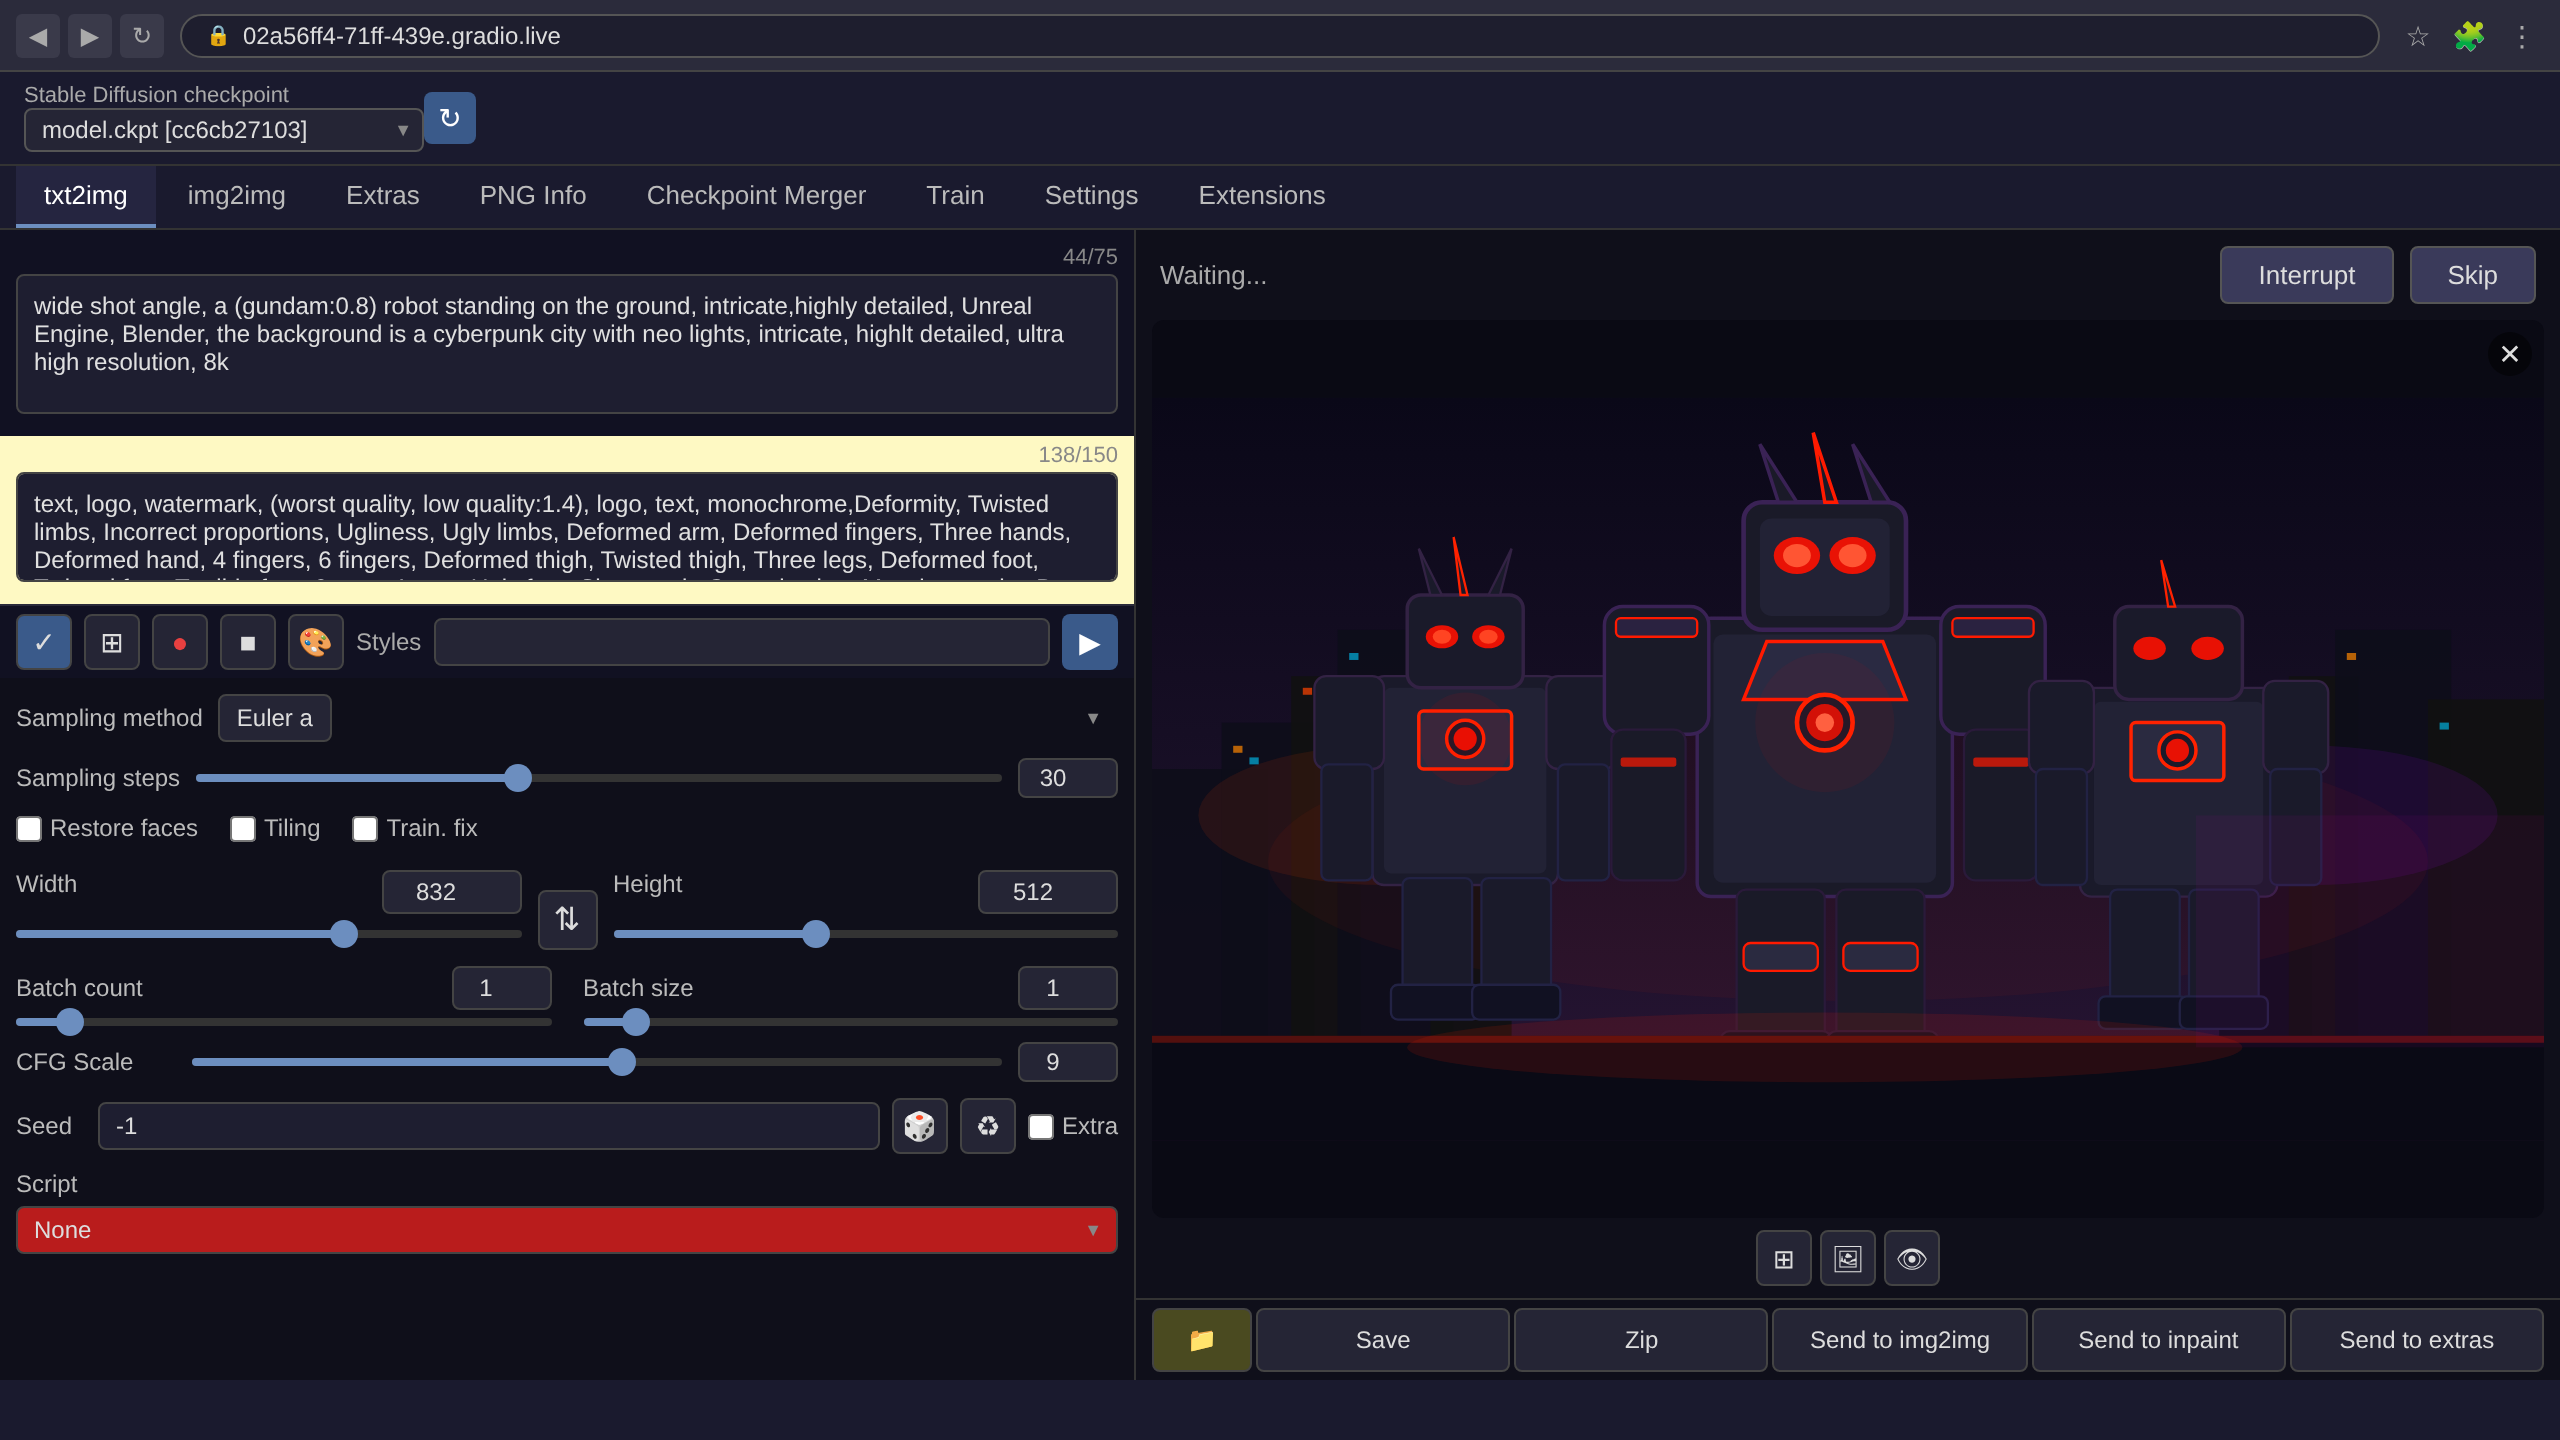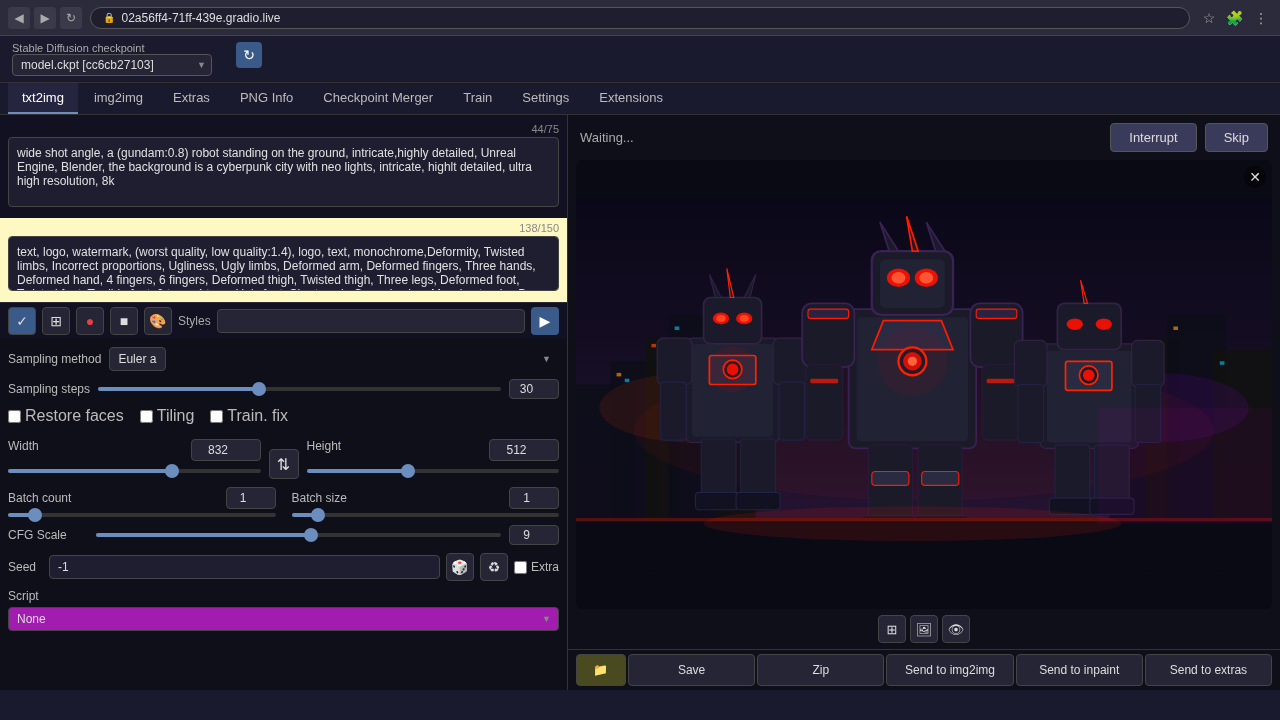--- a/index.html
+++ b/index.html
@@ -76,21 +76,22 @@
       height: calc(720px - 66px);
       display: flex;
       flex-direction: column;
     }
 
     
     .model-bar {
       background: #1a1a2e;
       padding: 6px 12px;
       display: flex;
-      gap: 24px;
+      align-items: center;
+      gap: 0;
       border-bottom: 1px solid #333;
     }
     .model-label {
       font-size: 11px;
       color: #aaa;
     }
     .model-select {
       background: #252535;
       border: 1px solid #555;
       color: #ddd;
@@ -361,21 +362,21 @@
       align-items: center;
       margin-bottom: 8px;
     }
     .checkbox-item {
       display: flex;
       align-items: center;
       gap: 4px;
       cursor: pointer;
     }
     .checkbox-item input { cursor: pointer; accent-color: #6c8ebf; }
-    .checkbox-label { font-size: 16px; color: #bbb; }
+    .checkbox-label { font-size: 12px; color: #bbb; }
 
     .dims-row {
       display: grid;
       grid-template-columns: 1fr auto 1fr;
       gap: 8px;
       margin-bottom: 8px;
       align-items: center;
     }
     .dim-group { display: flex; flex-direction: column; gap: 4px; }
     .dim-label { font-size: 12px; color: #bbb; display: flex; justify-content: space-between; }
@@ -474,21 +475,21 @@
       position: absolute;
       right: 8px;
       top: 50%;
       transform: translateY(-50%);
       color: #888;
       font-size: 9px;
       pointer-events: none;
     }
     .script-select {
       width: 100%;
-      background: #a21caf;
+      background: #b91c1c;
       border: 1px solid #444;
       color: #ddd;
       padding: 4px 8px;
       border-radius: 4px;
       font-size: 12px;
       appearance: none;
       cursor: pointer;
     }
 
     

